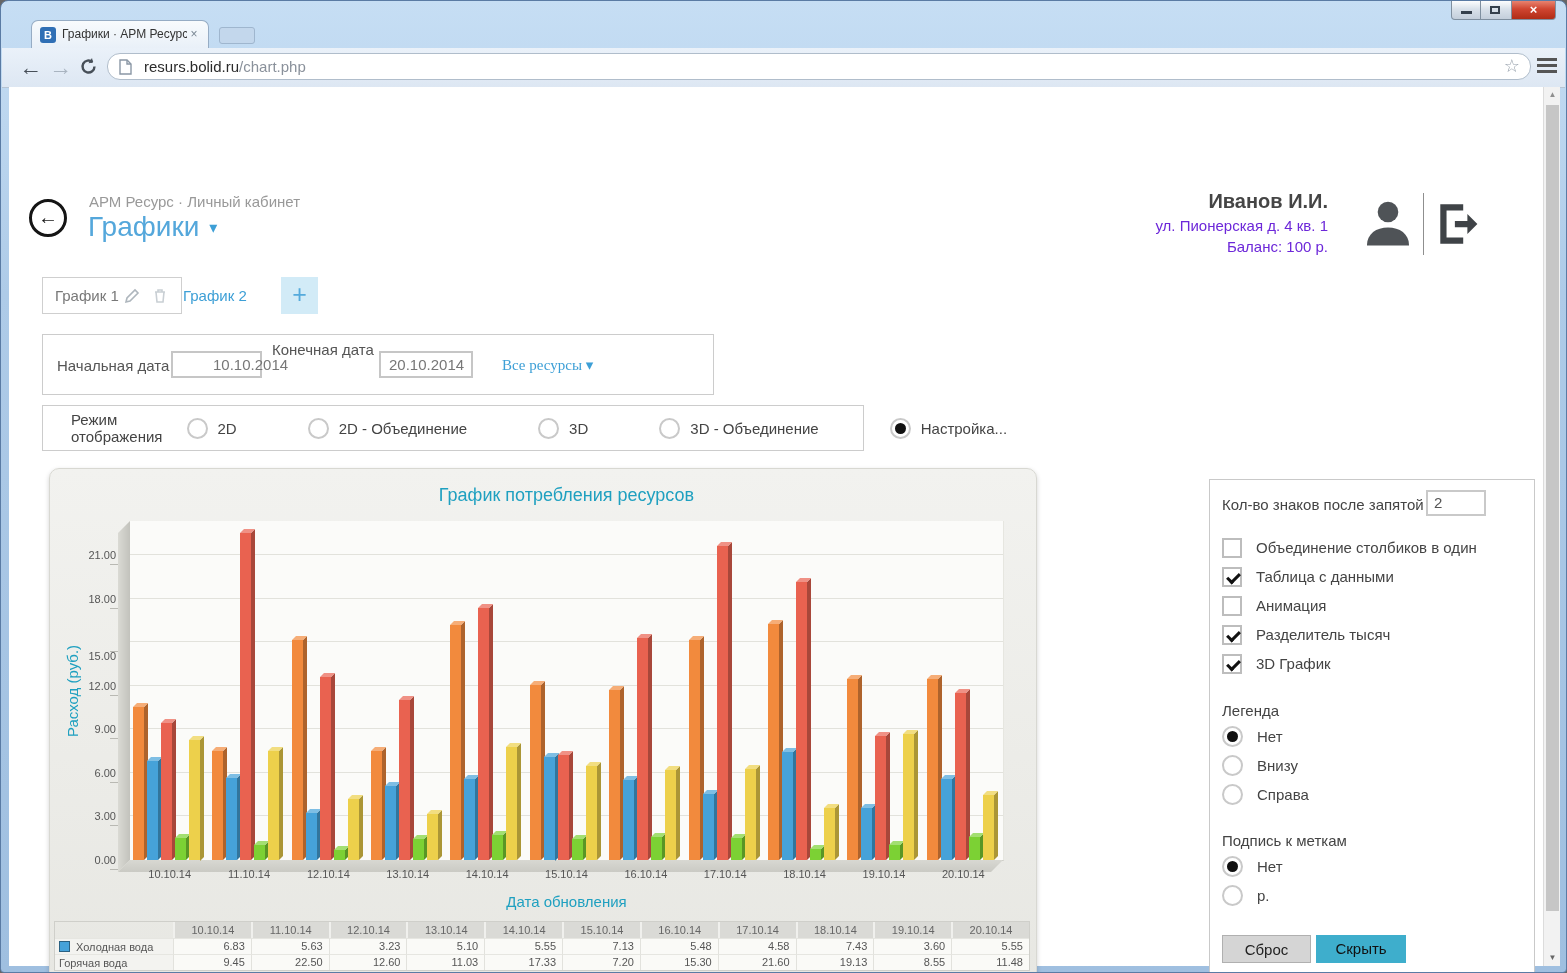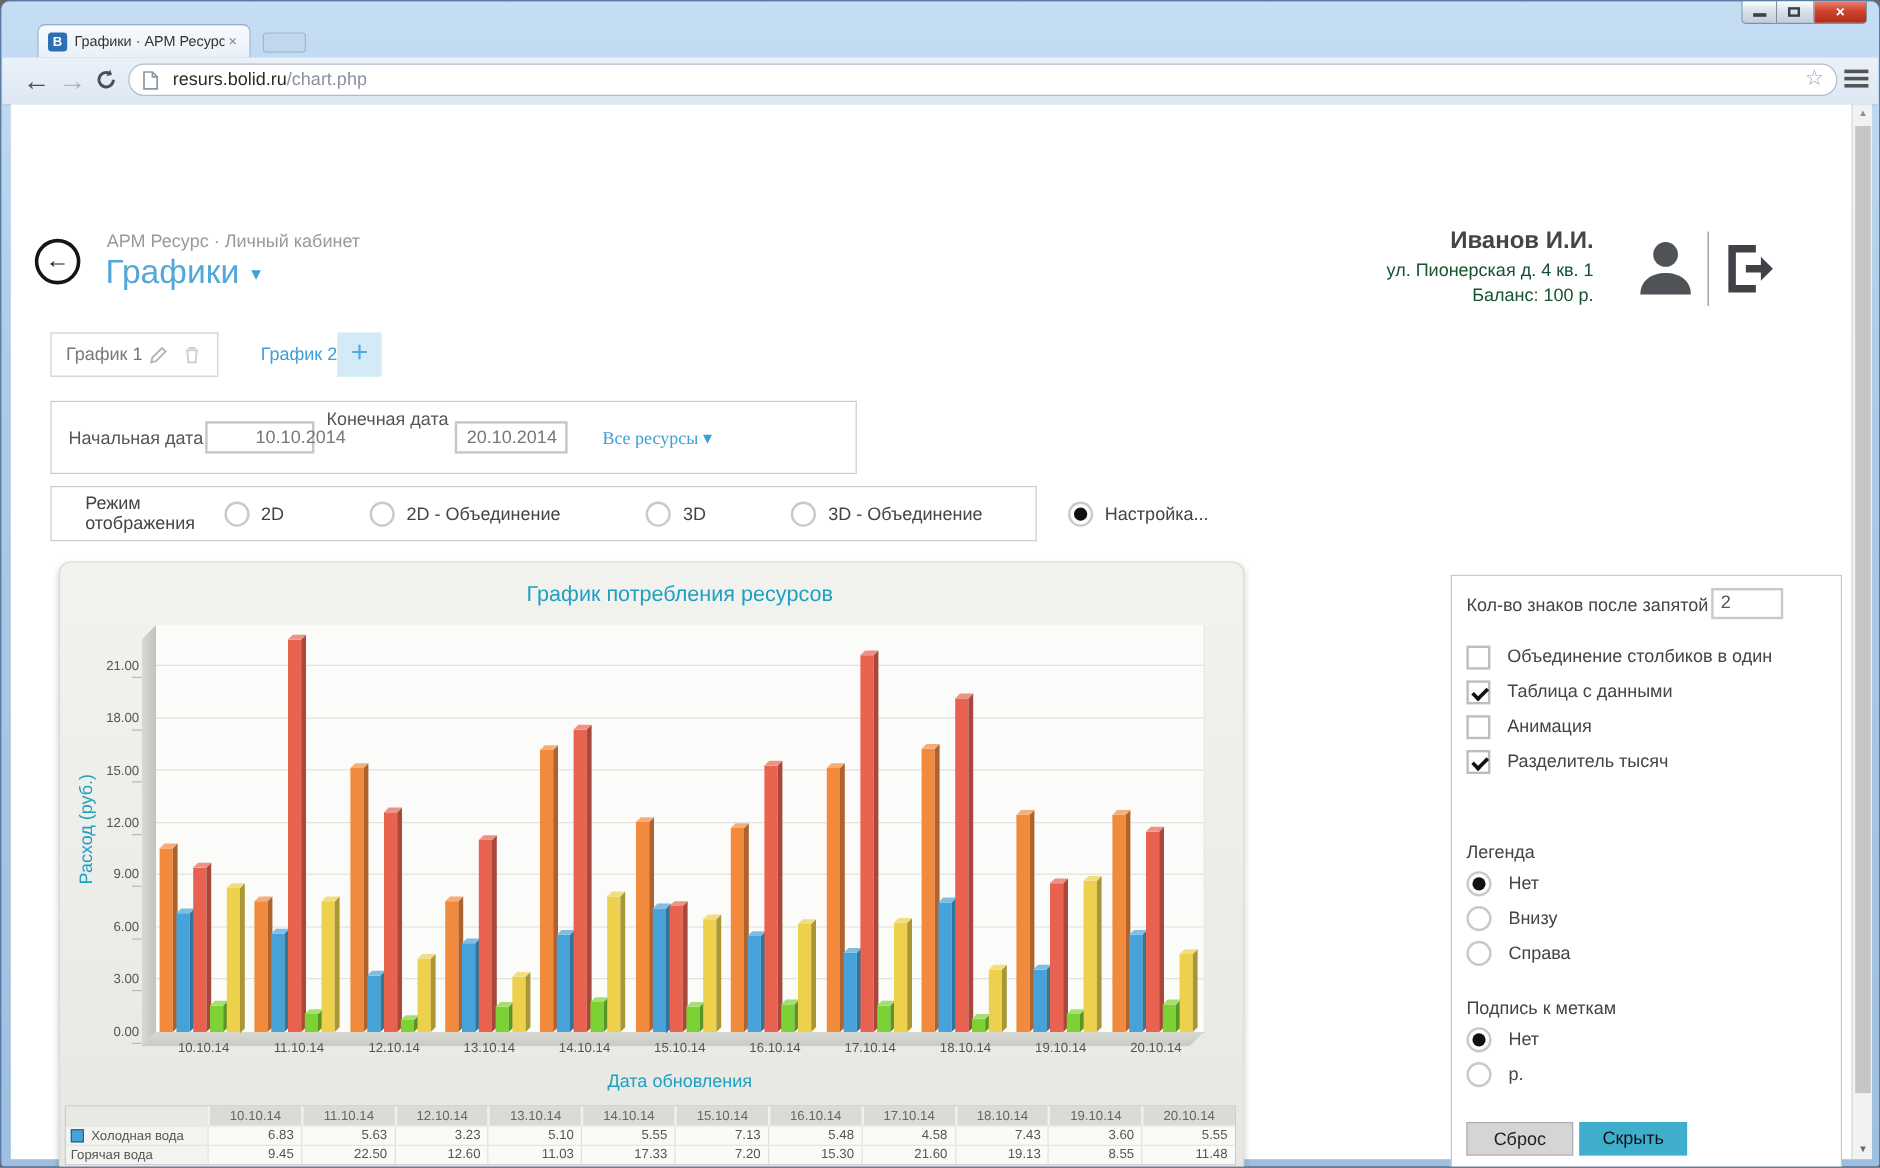--- a/index.html
+++ b/index.html
@@ -36,27 +36,27 @@
   .sb-thumb{left:2px;top:18px;width:13px;height:806px;background:#C6C6C6;}
   .sb-arrow{width:17px;text-align:center;font-size:8px;color:#8F8F8F;}
   
   .backcircle{left:20px;top:112px;width:38px;height:38px;border:3px solid #151515;border-radius:50%;box-sizing:border-box;
       text-align:center;line-height:31px;font-size:20px;font-weight:bold;color:#151515;}
   .breadcrumb{left:80px;top:106px;font-size:15px;color:#999;}
   .pagetitle{left:79px;top:124px;font-size:28px;color:#54A7DB;}
   .title-chev{font-size:16px;color:#3D9FD6;font-weight:bold;margin-left:10px;vertical-align:3px;}
   .user{right:215px;top:103px;text-align:right;}
   .user .name{font-size:20px;font-weight:bold;color:#454545;}
-  .user .addr,.user .bal{font-size:15px;color:#14532d;margin-top:4px;margin-left:36px;}
+  .user .addr,.user .bal{font-size:15px;color:#6d28d9;margin-top:4px;margin-left:36px;}
   .vdiv{left:1414px;top:106px;width:1px;height:62px;background:#8F8F8F;}
   svg.icon{display:block;}
   
   .ctab1{left:33px;top:190px;width:140px;height:37px;background:#fff;border:1px solid #CFCFCF;box-sizing:border-box;}
   .ctab1-label{left:12px;top:0;line-height:35px;font-size:15px;color:#787878;}
-  .ctab2{left:174px;top:190px;width:98px;height:37px;text-align:right;line-height:37px;font-size:15px;color:#3D9FD6;}
+  .ctab2{left:174px;top:190px;width:98px;height:37px;text-align:left;line-height:37px;font-size:15px;color:#3D9FD6;}
   .plustile{left:272px;top:190px;width:37px;height:37px;background:#D2EBF7;text-align:center;line-height:35px;font-size:25px;color:#55AADC;}
   
   .panel{border:1px solid #CCC;box-sizing:border-box;background:#fff;}
   .p1{left:33px;top:247px;width:672px;height:61px;}
   .plabel{font-size:15px;color:#555;}
   .dateinput{width:91px;height:27px;border:2px solid #C6C6C6;box-sizing:border-box;font-size:15px;color:#777;line-height:23px;padding-left:8px;background:#fff;}
   .reslink{font-size:15px;color:#3D9FD6;font-family:Liberation Serif, serif;}
   .p2{left:33px;top:318px;width:822px;height:46px;display:flex;align-items:center;padding-left:28px;}
   .mode-row{display:flex;align-items:center;gap:47px;}
   .mode-opt{display:flex;align-items:center;margin-left:24px;}
@@ -513,21 +513,21 @@
     <div class="abs ylab" style="left: 6px; top: 385px;">0.00</div>
         <div class="abs ytick" style="left: 60px; top: 400px;"></div>
         <div class="abs ylab" style="left: 6px; top: 341.445px;">3.00</div>
         <div class="abs ytick" style="left: 60px; top: 356.445px;"></div>
         <div class="abs ylab" style="left: 6px; top: 297.891px;">6.00</div>
         <div class="abs ytick" style="left: 60px; top: 312.891px;"></div>
         <div class="abs ylab" style="left: 6px; top: 254.336px;">9.00</div>
         <div class="abs ytick" style="left: 60px; top: 269.336px;"></div>
         <div class="abs ylab" style="left: 6px; top: 210.782px;">12.00</div>
         <div class="abs ytick" style="left: 60px; top: 225.782px;"></div>
-        <div class="abs ylab" style="left: 6px; top: 168px;">15.00</div>
+        <div class="abs ylab" style="left: 6px; top: 181px;">15.00</div>
         <div class="abs ytick" style="left: 60px; top: 182.227px;"></div>
         <div class="abs ylab" style="left: 6px; top: 123.672px;">18.00</div>
         <div class="abs ytick" style="left: 60px; top: 138.672px;"></div>
         <div class="abs ylab" style="left: 6px; top: 80.1178px;">21.00</div>
         <div class="abs ytick" style="left: 60px; top: 95.1178px;"></div>
         <div class="abs xlab" style="left: 80px; width: 79.3636px;">10.10.14</div>
         <div class="abs xlab" style="left: 159.364px; width: 79.3636px;">11.10.14</div>
         <div class="abs xlab" style="left: 238.727px; width: 79.3636px;">12.10.14</div>
         <div class="abs xlab" style="left: 318.091px; width: 79.3636px;">13.10.14</div>
         <div class="abs xlab" style="left: 397.455px; width: 79.3636px;">14.10.14</div>
@@ -552,20 +552,24 @@
             <div class="chklabel">Таблица с данными</div>
           </div>
           <div class="chkrow">
             <div class="chkbox"></div>
             <div class="chklabel">Анимация</div>
           </div>
           <div class="chkrow">
             <div class="chkbox on"></div>
             <div class="chklabel">Разделитель тысяч</div>
           </div>
+          <div class="chkrow">
+            <div class="chkbox on"></div>
+            <div class="chklabel">3D График</div>
+          </div>
         </div>
       <div class="abs slabel" style="left:12px;top:222px;">Легенда</div>
       <div class="abs" style="left:12px;top:242px;" id="legend-list">
           <div class="radrow">
             <div class="radio on">
               <div class="dot"></div>
             </div>
             <div class="chklabel">Нет</div>
           </div>
           <div class="radrow">

